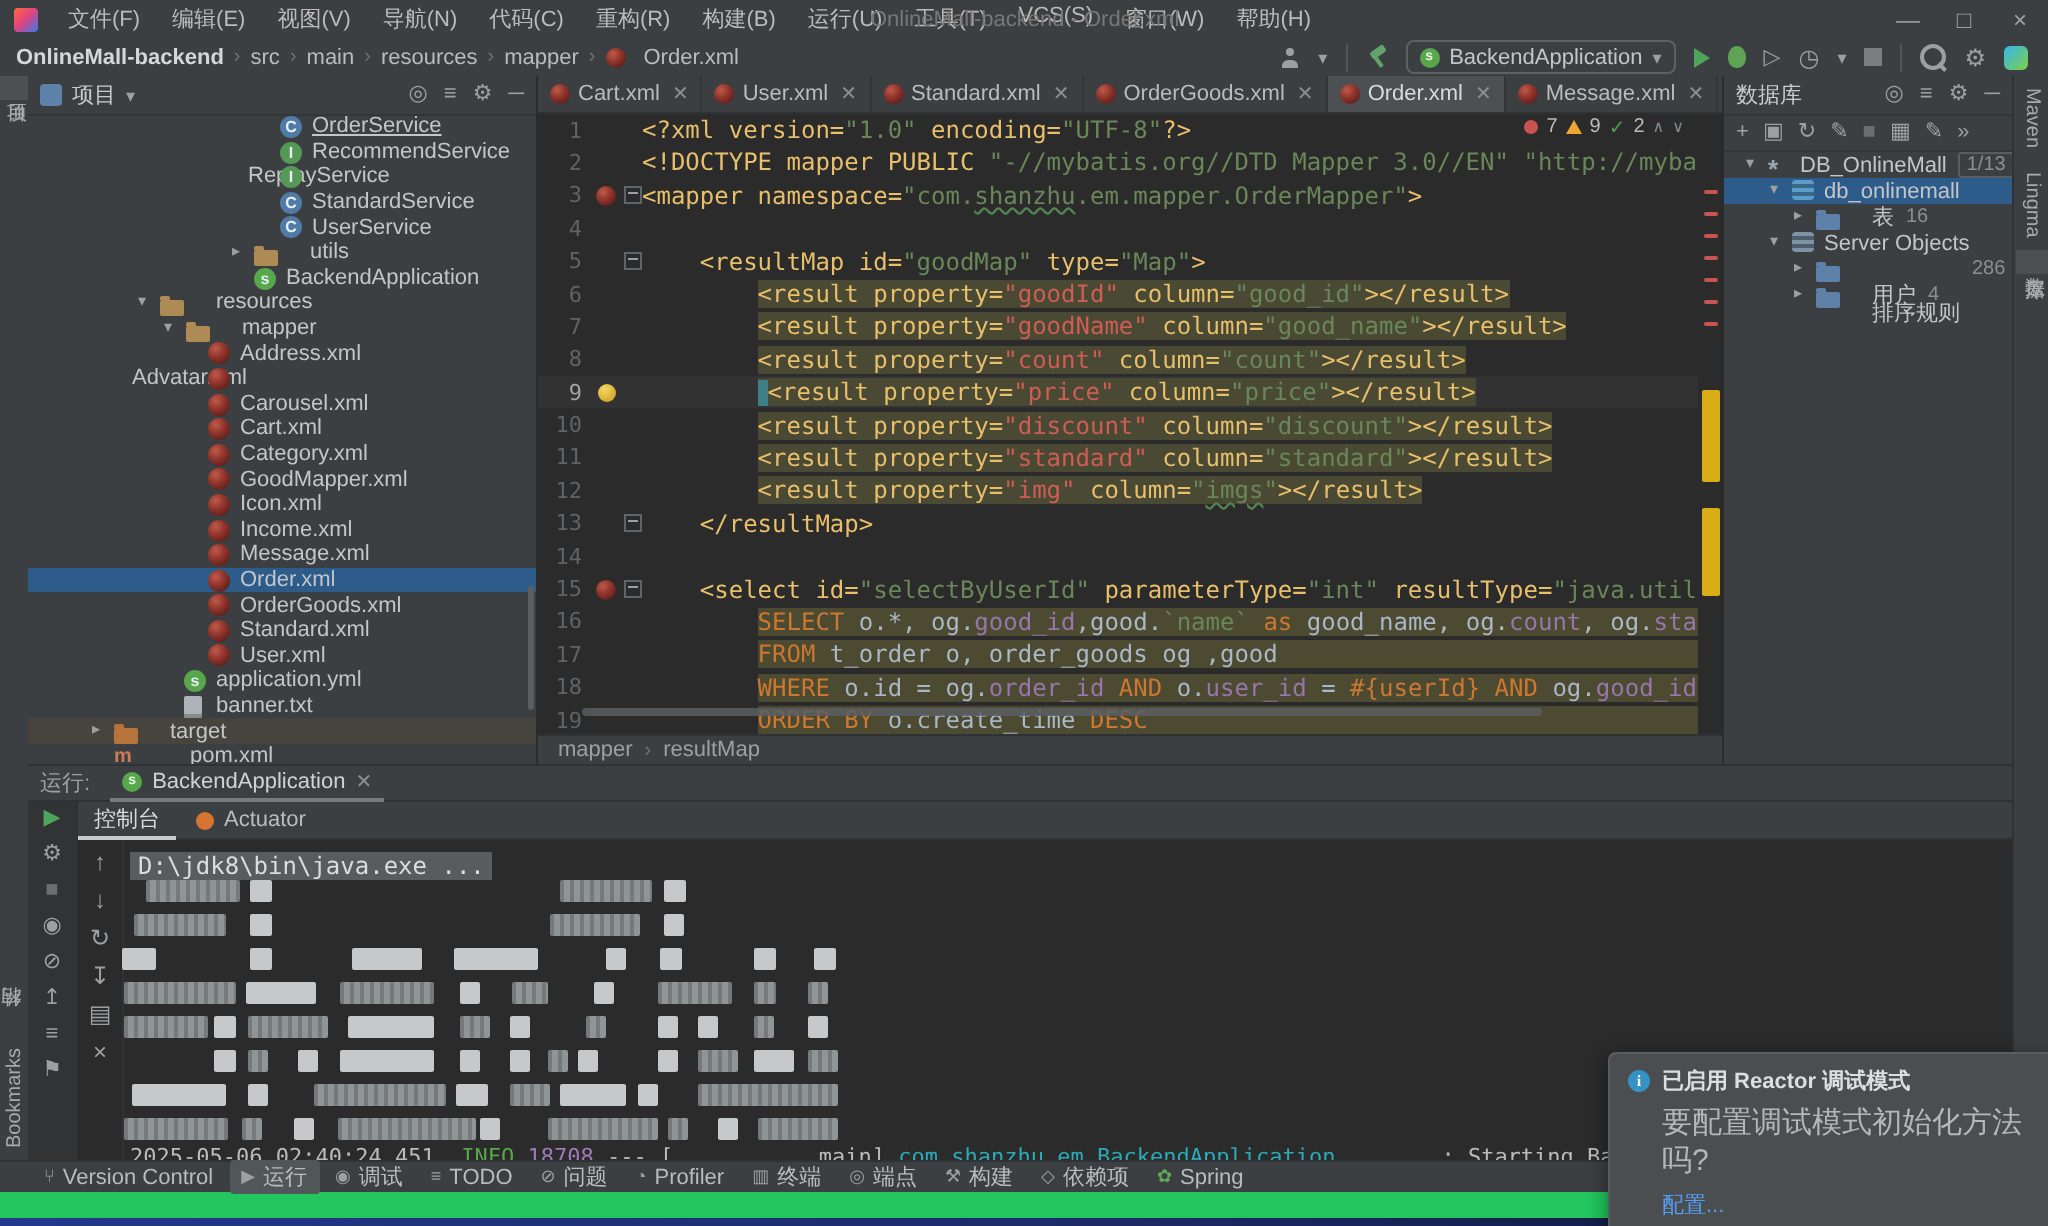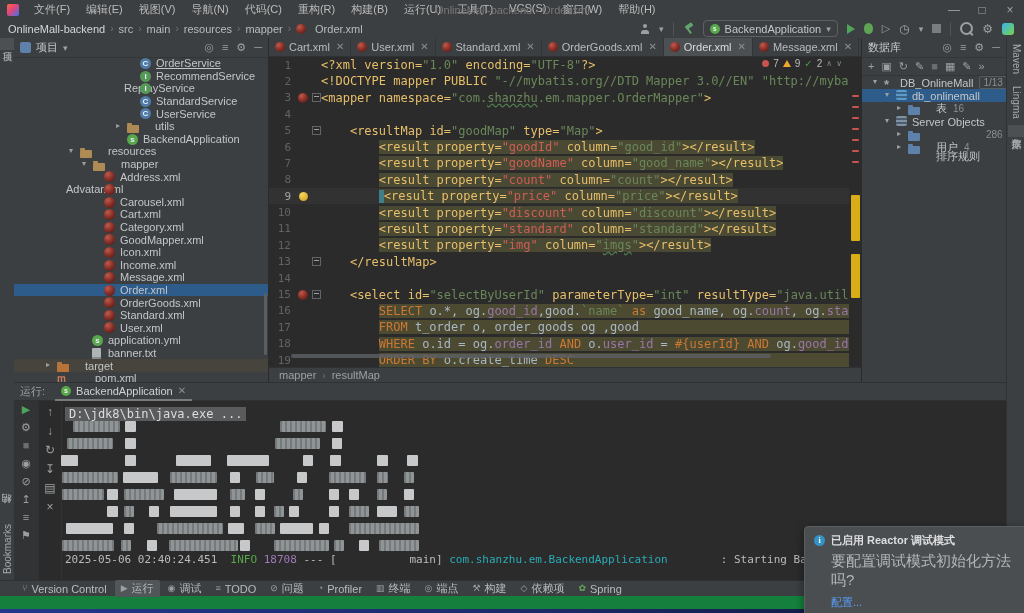--- a/index.html
+++ b/index.html
@@ -1,31 +1,31 @@
 <!DOCTYPE html>
 <html><head>
 <meta charset="utf-8">
 <style>
   html,body{margin:0;padding:0;background:#1e1e1e}
-  #app{position:relative;width:1024px;height:613px;background:#15803d;overflow:hidden;
+  #app{position:relative;width:1024px;height:613px;background:#22c55e;overflow:hidden;
        font-family:"Liberation Sans",sans-serif;color:#bbbbbb;font-size:11px;-webkit-font-smoothing:antialiased}
   
   .titlebar{position:absolute;top:0;left:0;width:1024px;height:19px;background:#3c3f41;display:flex;align-items:center;border-bottom:1px solid #2f3234}
   .logo{width:12px;height:12px;border-radius:2px;margin:0 8px 0 7px;flex:none;
         background:linear-gradient(135deg,#fe6a3d 0%,#e3447d 45%,#3a77e8 100%)}
   #menubar{display:flex;gap:2px}
   .mi{padding:2px 7px;color:#bbbbbb;cursor:default}
   .wtitle{position:absolute;left:435px;color:#787878}
   .winbtns{margin-left:auto;display:flex}
   .winbtns span{width:28px;text-align:center;color:#9da0a3;cursor:default;font-size:12px}
   
   .toolbar{position:absolute;top:19px;left:0;width:1024px;height:19px;background:#3c3f41;display:flex;align-items:center;border-bottom:1px solid #2f3234}
   #crumbs{display:flex;align-items:center;margin-left:8px;gap:5px;white-space:nowrap}
   .crumb{color:#b9bcbe}
-  .crumb.first{font-weight:normal;color:#d5d7d9}
+  .crumb.first{font-weight:bold;color:#d5d7d9}
   .csep{color:#6e7376;font-size:10px}
   .tb-right{margin-left:auto;display:flex;align-items:center;gap:9px;padding-right:10px}
   .tdiv{width:1px;height:14px;background:#515456}
   .gic{color:#9da0a3;font-size:12px;line-height:1}
   .ic-user{width:10px;height:10px;position:relative;display:inline-block}
   .ic-user::before{content:"";position:absolute;top:0;left:3px;width:4px;height:4px;border-radius:50%;background:#9da0a3}
   .ic-user::after{content:"";position:absolute;bottom:0;left:1px;width:8px;height:4px;border-radius:3px 3px 0 0;background:#9da0a3}
   .ic-hammer{width:11px;height:11px;position:relative;display:inline-block}
   .ic-hammer::before{content:"";position:absolute;top:1px;left:2px;width:8px;height:4px;background:#61a36b;border-radius:1px;transform:rotate(-35deg)}
   .ic-hammer::after{content:"";position:absolute;top:4px;left:5px;width:2px;height:7px;background:#61a36b;transform:rotate(-35deg)}
@@ -521,20 +521,29 @@
               <span class="gic" style="color: rgb(79, 164, 91);">▶</span>
               <span class="gic" style="color: rgb(157, 160, 163);">⚙</span>
               <span class="gic" style="color: rgb(106, 110, 113);">■</span>
               <span class="gic" style="color: rgb(157, 160, 163);">◉</span>
               <span class="gic" style="color: rgb(157, 160, 163);">⊘</span>
               <span class="gic" style="color: rgb(157, 160, 163);">↥</span>
               <span class="gic" style="color: rgb(157, 160, 163);">≡</span>
               <span class="gic" style="color: rgb(157, 160, 163);">⚑</span>
             </div>
           <div class="rp-right">
+            <div class="constabs">
+              <span class="ctab active">
+                <span>控制台</span>
+              </span>
+              <span class="ctab">
+                <span class="act-ic"></span>
+                <span>Actuator</span>
+              </span>
+            </div>
             <div class="consbody" id="consbody">
               <div class="rp-gutcol" id="rpgut">
                   <span class="gic">↑</span>
                   <span class="gic">↓</span>
                   <span class="gic">↻</span>
                   <span class="gic">↧</span>
                   <span class="gic">▤</span>
                   <span class="gic">×</span>
                 </div>
               <span class="firstline">D:\jdk8\bin\java.exe ...</span>

